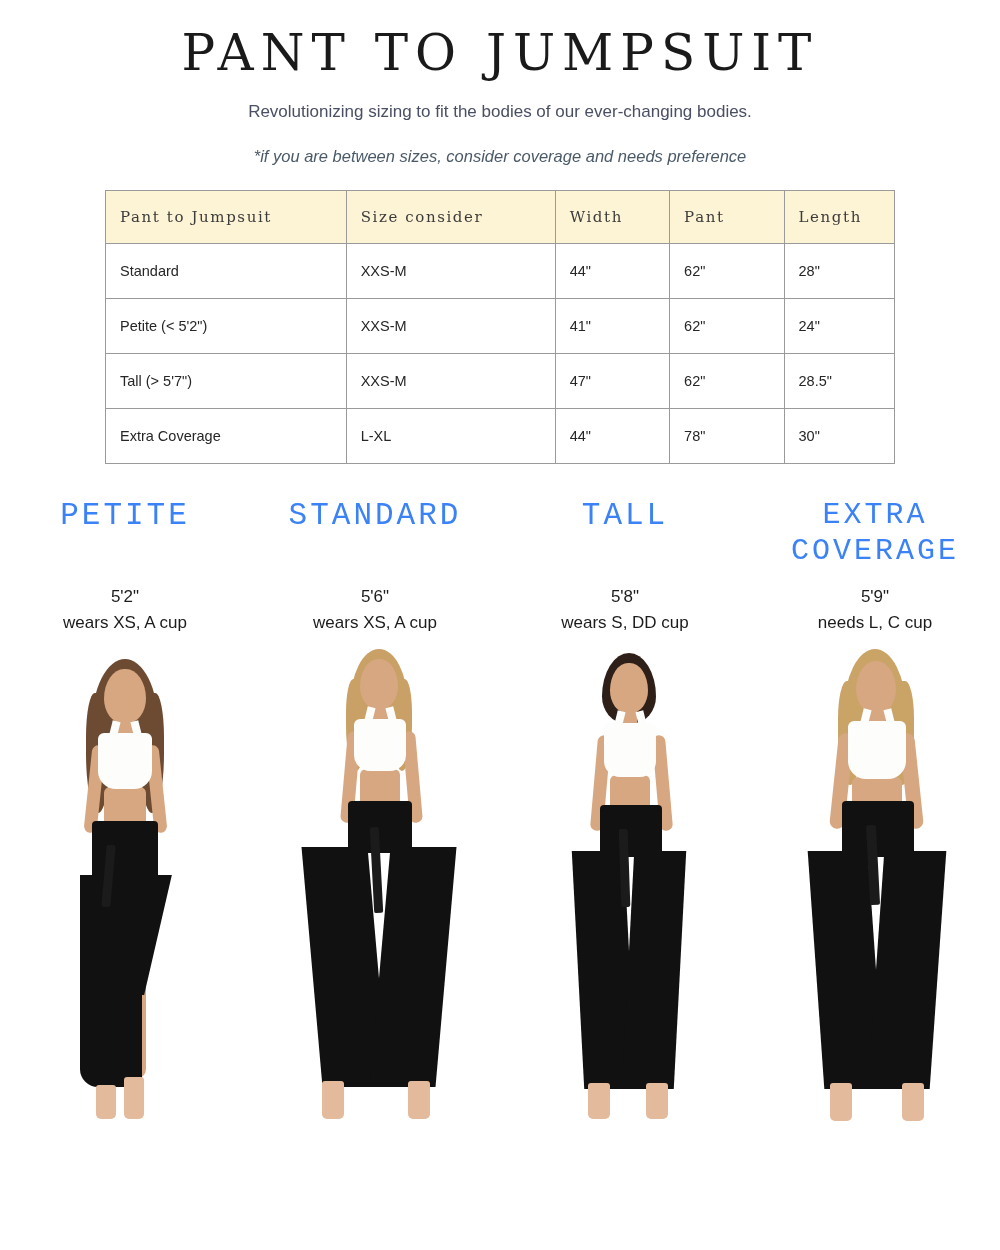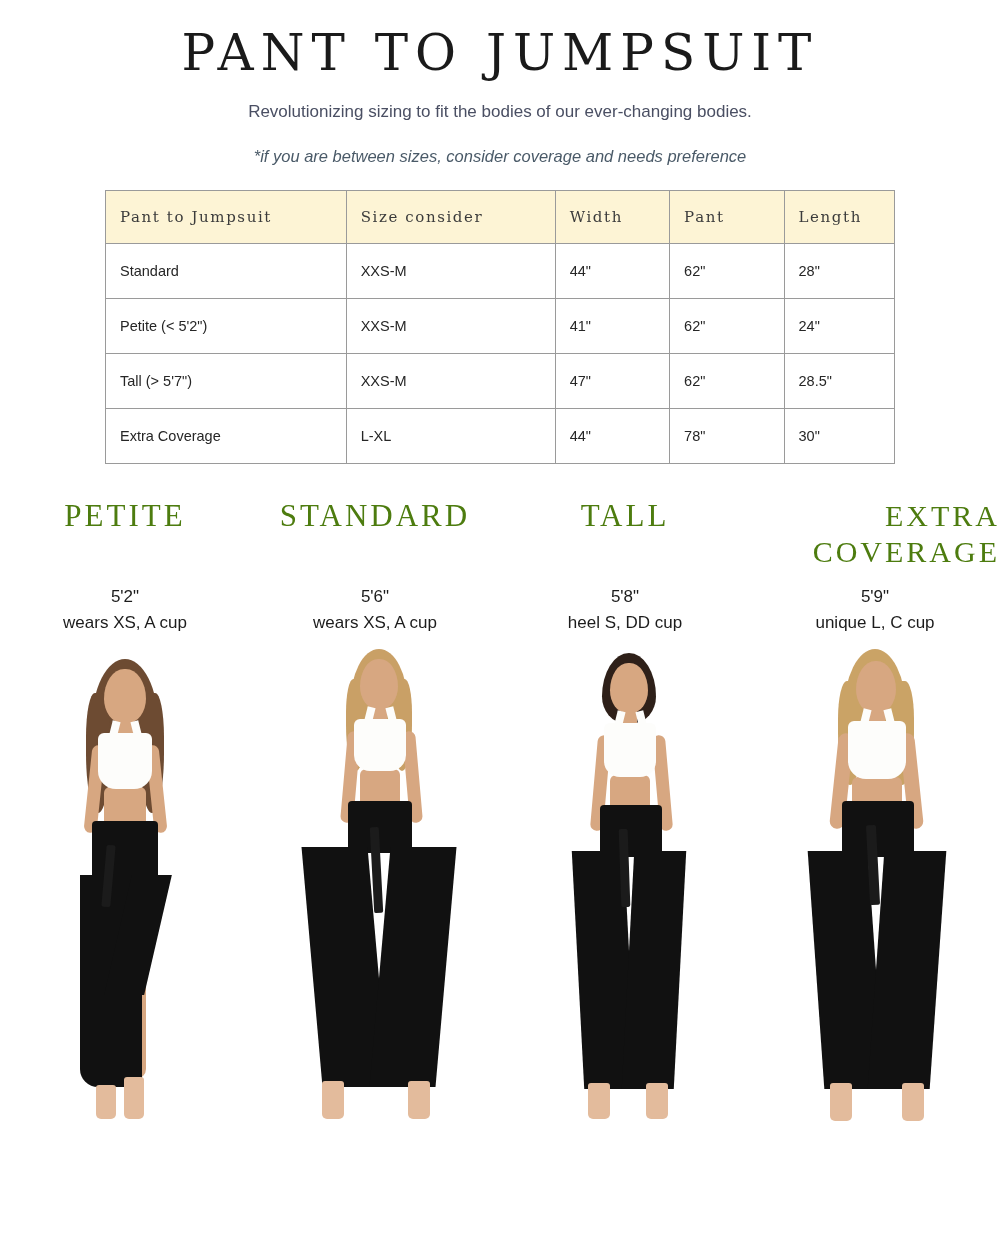--- a/index.html
+++ b/index.html
@@ -84,32 +84,31 @@
     display: flex;
     width: 1000px;
     margin-top: 30px;
   }
   .model {
     width: 250px;
     text-align: center;
     position: relative;
   }
   .model-title {
-    font-family: Liberation Serif, serif;
+    font-family: Liberation Mono, monospace;
     font-weight: 400;
     font-size: 31px;
     letter-spacing: 3px;
-    color: #4d7c0f;
+    color: #3b82f6;
     line-height: 1.18;
     height: 86px;
     display: flex;
     align-items: flex-start;
     justify-content: center;
     padding-top: 4px;
-    text-align: right;
   }
   .model-title.two-line { font-size: 30px; }
   .model-specs {
     font-size: 17px;
     color: #1c1c1c;
     line-height: 1.5;
     margin-top: 4px;
   }
 
   
@@ -301,21 +300,21 @@
         <div class="shoe" style="left:72px;top:432px;width:22px;height:38px;"></div>
         <div class="shoe" style="left:158px;top:432px;width:22px;height:38px;"></div>
       </div>
     </div>
   </div>
 
   <div class="model">
     <div class="model-title">TALL</div>
     <div class="model-specs">
       <div>5'8"</div>
-      <div>heel S, DD cup</div>
+      <div>wears S, DD cup</div>
     </div>
     <div class="figure">
       <div class="fig-inner">
         <div class="hair" style="left:102px;top:4px;width:54px;height:70px;background:#2e2019;"></div>
         <div class="head" style="left:110px;top:14px;width:38px;height:50px;"></div>
         <div class="neck" style="left:122px;top:56px;width:15px;height:22px;"></div>
         <div class="top" style="left:104px;top:74px;width:52px;height:54px;border-radius:6px 6px 16px 16px;"></div>
         <div class="halter-l" style="left:115px;top:62px;width:8px;height:22px;transform:rotate(14deg);"></div>
         <div class="halter-r" style="left:138px;top:62px;width:8px;height:22px;transform:rotate(-14deg);"></div>
         <div class="torso" style="left:110px;top:126px;width:40px;height:38px;border-radius:6px;"></div>
@@ -328,21 +327,21 @@
         <div class="shoe" style="left:88px;top:434px;width:22px;height:36px;"></div>
         <div class="shoe" style="left:146px;top:434px;width:22px;height:36px;"></div>
       </div>
     </div>
   </div>
 
   <div class="model">
     <div class="model-title two-line">EXTRA COVERAGE</div>
     <div class="model-specs">
       <div>5'9"</div>
-      <div>unique L, C cup</div>
+      <div>needs L, C cup</div>
     </div>
     <div class="figure">
       <div class="fig-inner">
         <div class="hair" style="left:94px;top:0px;width:62px;height:100px;background:#caa366;"></div>
         <div class="hair" style="left:88px;top:32px;width:24px;height:104px;border-radius:40% 40% 55% 55%;background:#caa366;"></div>
         <div class="hair" style="left:140px;top:32px;width:24px;height:104px;border-radius:40% 40% 55% 55%;background:#caa366;"></div>
         <div class="head" style="left:106px;top:12px;width:40px;height:52px;"></div>
         <div class="neck" style="left:119px;top:56px;width:16px;height:20px;"></div>
         <div class="top" style="left:98px;top:72px;width:58px;height:58px;border-radius:6px 6px 18px 18px;"></div>
         <div class="halter-l" style="left:111px;top:60px;width:8px;height:22px;transform:rotate(14deg);"></div>

